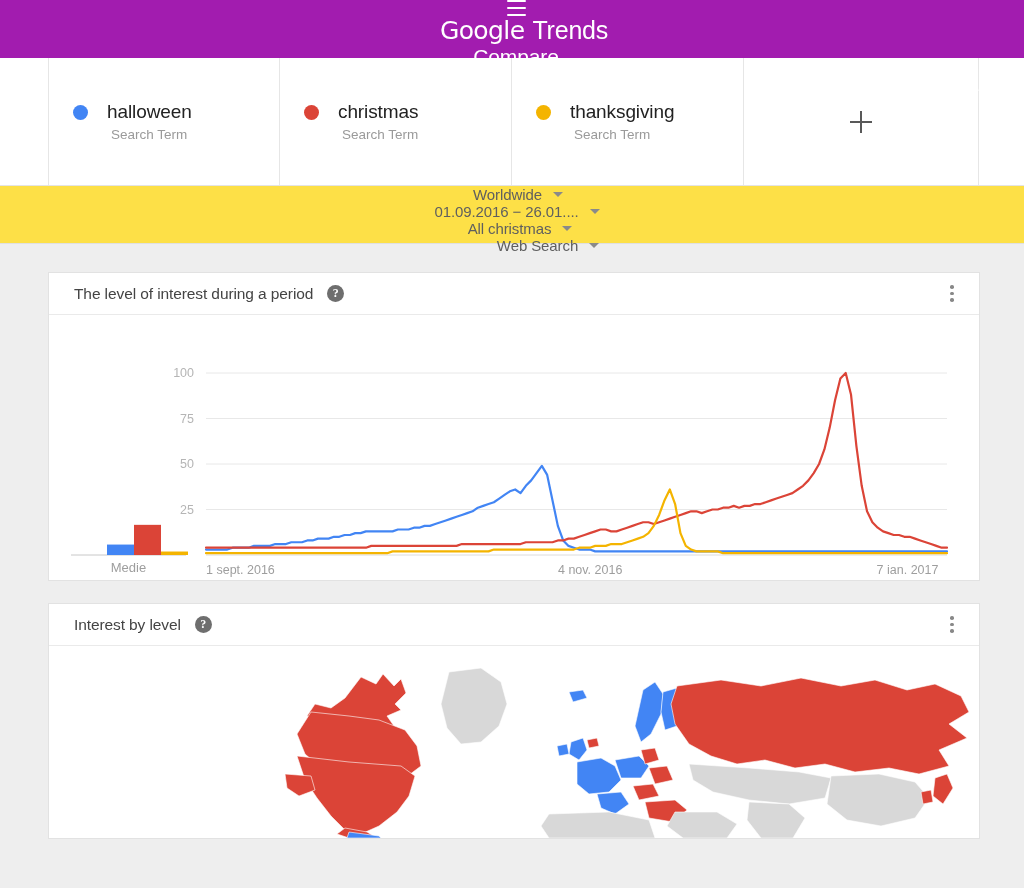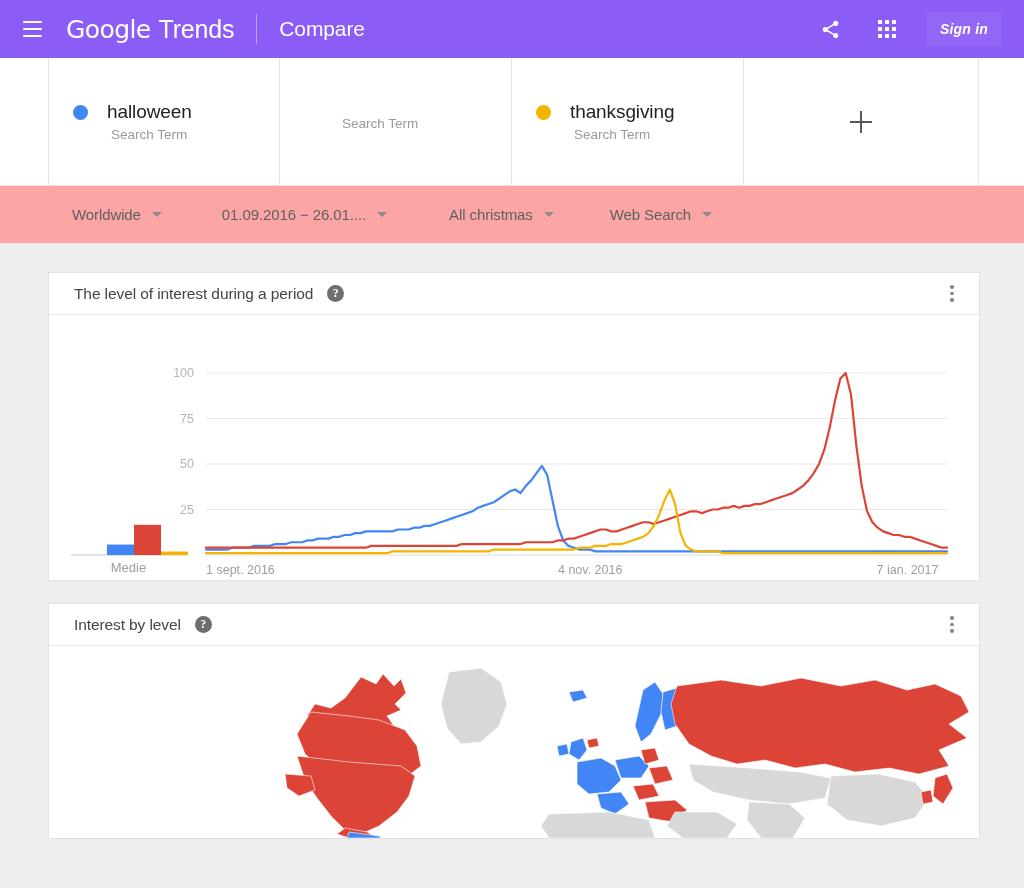--- a/index.html
+++ b/index.html
@@ -5,24 +5,25 @@
   * { box-sizing: border-box; margin: 0; padding: 0; }
   html, body {
     width: 1024px; height: 888px;
     font-family: "Liberation Sans", sans-serif;
     background: #eeeeee;
     overflow: hidden;
   }
 
   
   .header {
-    height: 58px; background: #8b5cf6;
+    height: 58px; background: #a21caf;
     display: flex; align-items: center;
-    padding: 0 22px 0 14px;
+    padding: 0 6px 0 14px;
     position: relative;
+    flex-direction: column;
   }
   .hamburger { width: 36px; height: 36px; display:flex; flex-direction:column;
     justify-content:center; align-items:center; gap:5px; cursor:pointer; }
   .hamburger span { display:block; width:19px; height:2px; background:#fff; border-radius:1px; }
   .brand { display:flex; align-items:center; margin-left: 16px; }
   .brand-google {
     font-size: 25px; color:#fff; letter-spacing:-0.6px;
     font-family: "DejaVu Sans", sans-serif; font-weight: 400;
   }
   .brand-trends { font-size:25px; color:#fff; font-weight:300; margin-left:8px; letter-spacing:-0.2px;}
@@ -57,22 +58,22 @@
     flex:0 0 235px; border-right:1px solid #e6e6e6;
     display:flex; align-items:center; justify-content:center; cursor:pointer;
   }
   .plus { position:relative; width:22px; height:22px; }
   .plus:before,.plus:after{content:"";position:absolute;background:#595959;}
   .plus:before{left:10px;top:0;width:2px;height:22px;}
   .plus:after{top:10px;left:0;height:2px;width:22px;}
 
   
   .filter-bar {
-    background:#fca5a5; height:58px; display:flex; align-items:center;
-    padding-left:72px; border-bottom:1px solid #e0e0e0;
+    background:#fde047; height:58px; display:flex; align-items:center;
+    padding-left:72px; border-bottom:1px solid #e0e0e0;flex-direction:column;
   }
   .filter { display:flex; align-items:center; cursor:pointer; color:#5f5f5f; font-size:15px; }
   .filter-label { letter-spacing:-0.1px; }
   .caret { width:0;height:0;border-left:5px solid transparent;border-right:5px solid transparent;
            border-top:5px solid #8a8a8a; margin-left:11px; }
   .f-loc { margin-right:60px; }
   .f-date { margin-right:62px; }
   .f-cat  { margin-right:56px; }
 
   
@@ -139,20 +140,24 @@
 
   <div class="term-card">
     <div class="term-top">
       <span class="dot" style="background:#4285f4"></span>
       <span class="term-name">halloween</span>
     </div>
     <div class="term-sub">Search Term</div>
   </div>
 
   <div class="term-card">
+    <div class="term-top">
+      <span class="dot" style="background:#db4437"></span>
+      <span class="term-name">christmas</span>
+    </div>
     <div class="term-sub">Search Term</div>
   </div>
 
   <div class="term-card">
     <div class="term-top">
       <span class="dot" style="background:#f4b400"></span>
       <span class="term-name">thanksgiving</span>
     </div>
     <div class="term-sub">Search Term</div>
   </div>

